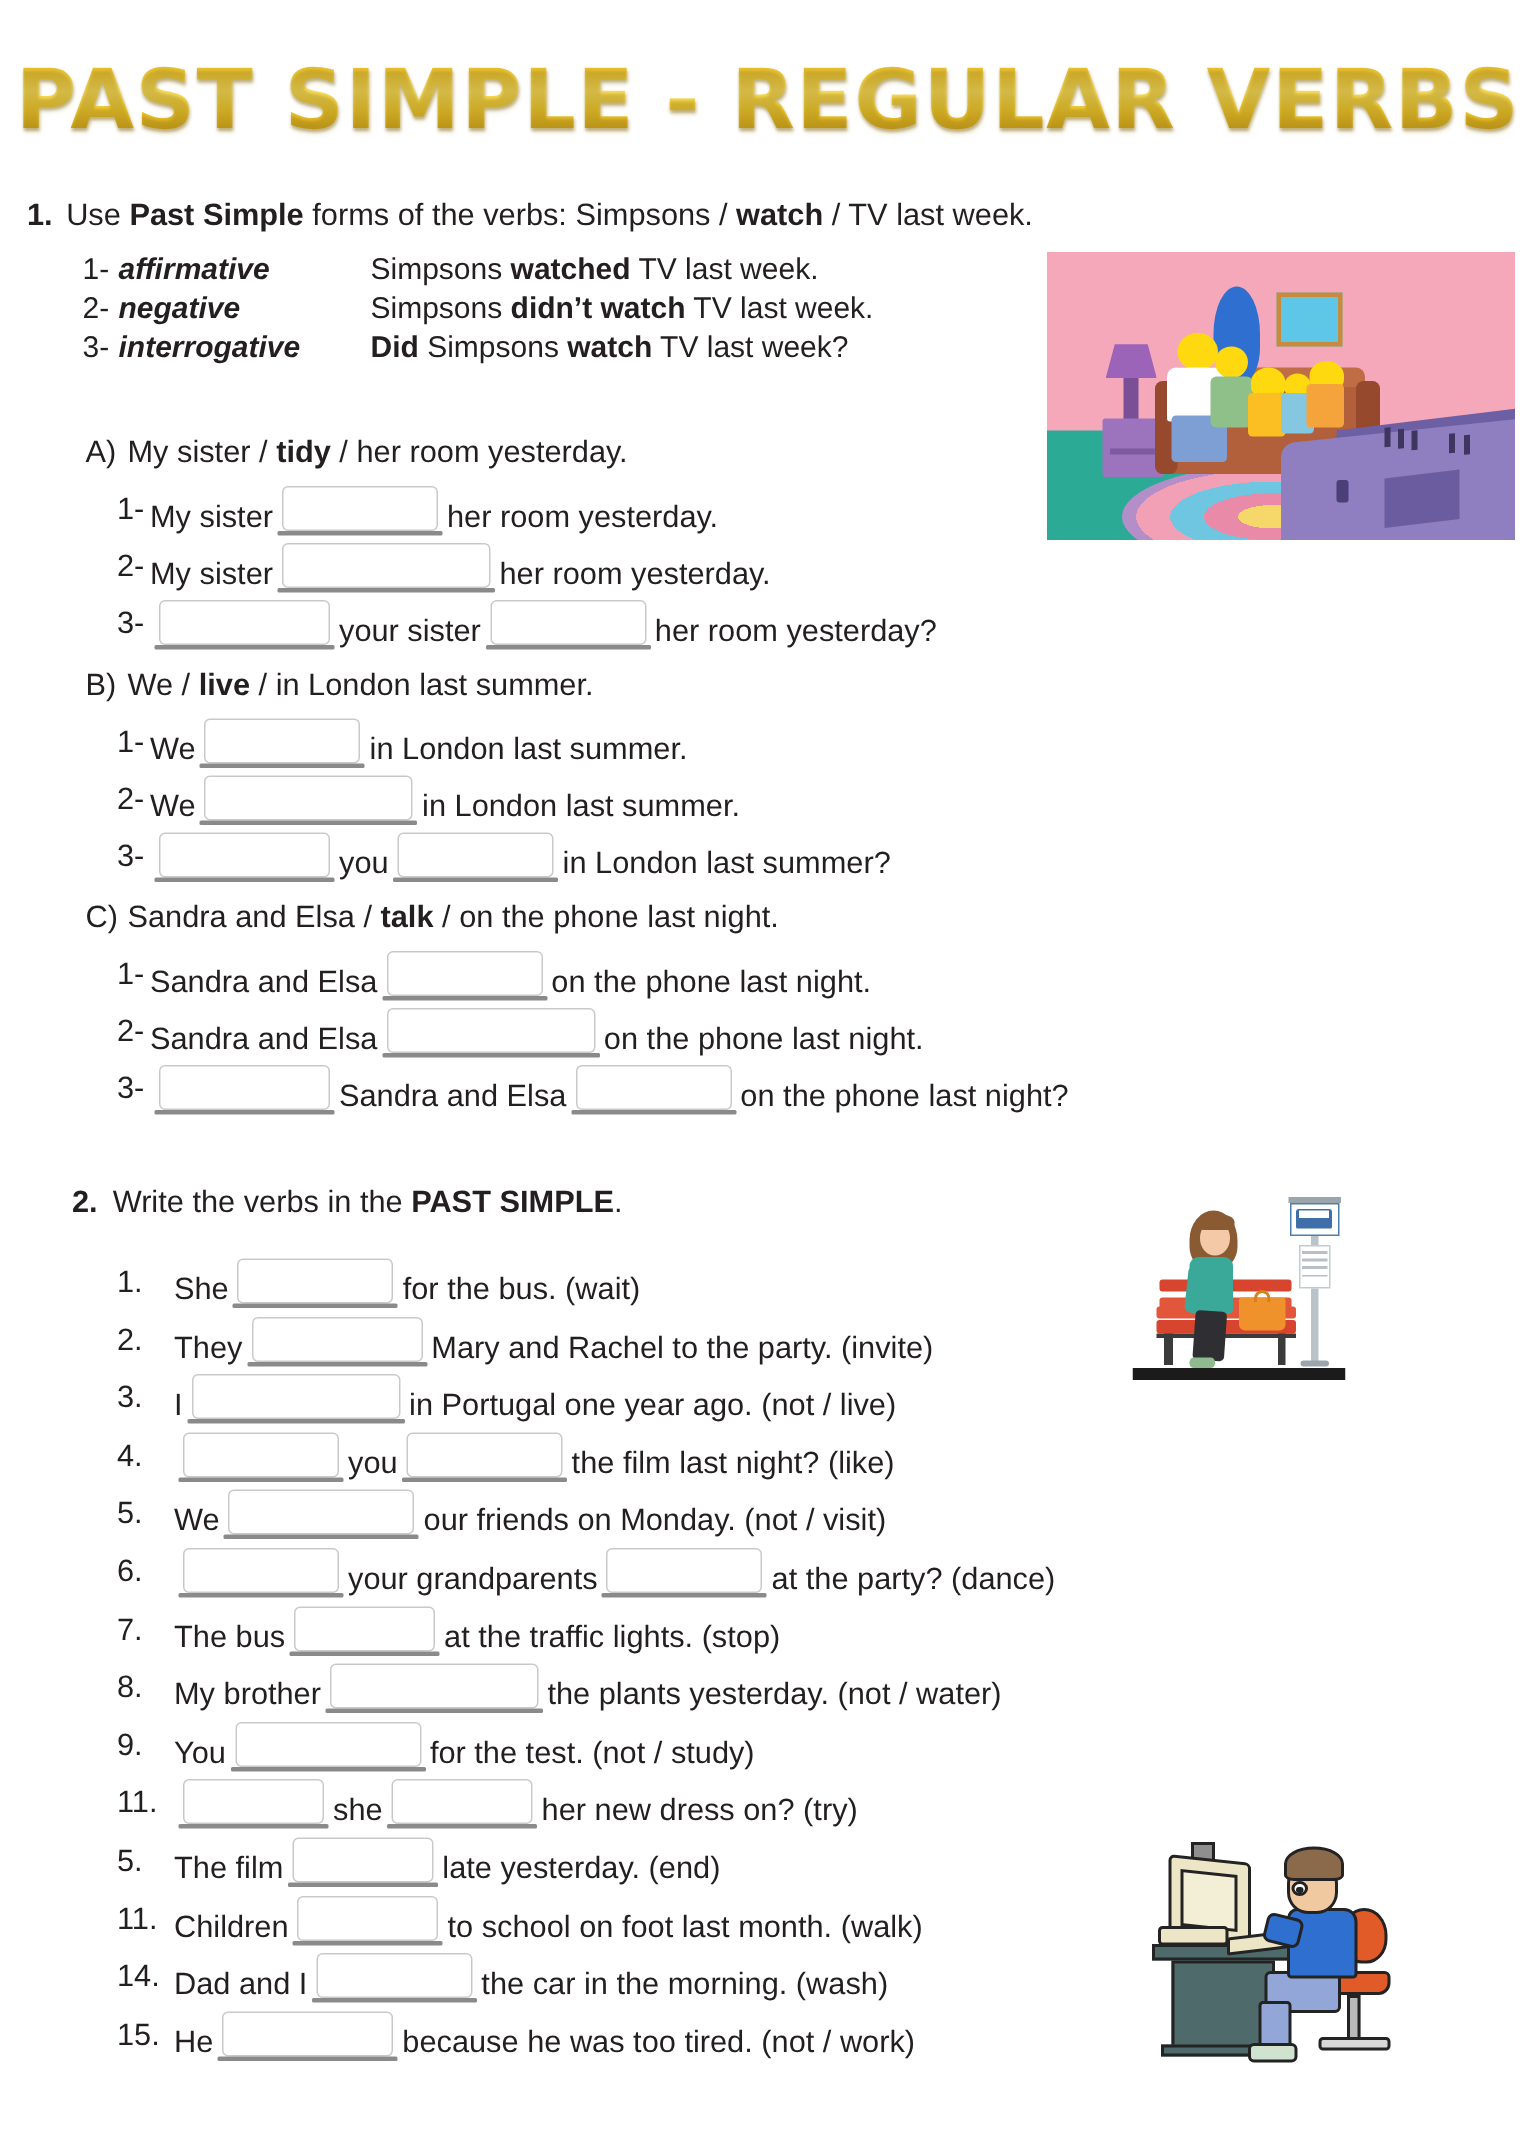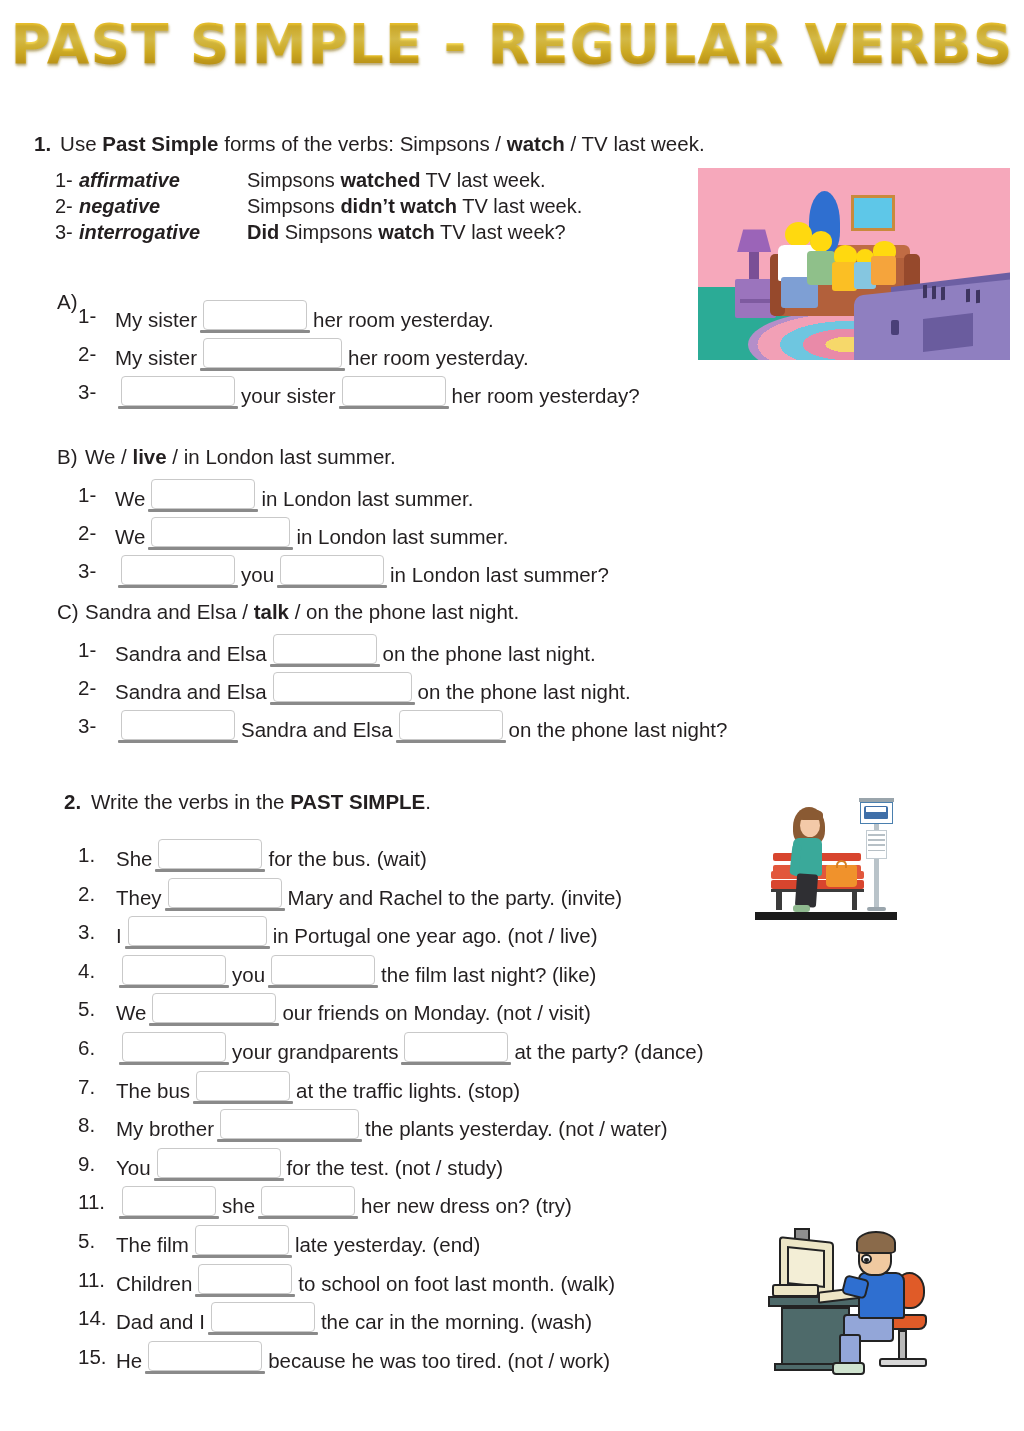--- a/index.html
+++ b/index.html
@@ -11,21 +11,21 @@
     background: #ffffff;
     font-family: "Liberation Sans", sans-serif;
     color: #231f20;
     position: relative;
     overflow: hidden;
   }
 
   
   .title-wrap {
     text-align: center;
-    padding-top: 12px;
+    padding-top: 34px;
     height: 92px;
   }
   .title {
     display: inline-block;
     font-family: "DejaVu Sans", sans-serif;
     font-size: 55px;
     font-weight: bold;
     letter-spacing: 1px;
     background: linear-gradient(to bottom,
         #c89b16 0%,
@@ -40,21 +40,20 @@
     -webkit-text-fill-color: transparent;
     text-shadow: 0 2px 2px rgba(120,95,10,0.28);
     filter: drop-shadow(1px 2px 1px rgba(150,120,20,0.35));
   }
 
   
   .q-head {
     position: relative;
     font-size: 20.5px;
     line-height: 1.25;
-    margin-left: 16px;
   }
   .num {
     font-weight: bold;
   }
   b { font-weight: bold; }
   i { font-style: italic; font-weight: bold; }
 
   
   #ex1-head {
     position: absolute;
@@ -97,21 +96,21 @@
     position: relative;
     padding-left: 78px;
     height: 38px;
     line-height: 38px;
   }
   .sub-line .sn {
     position: absolute;
     left: 78px;
     top: 0;
   }
-  .sub-line .sn-txt { margin-left: 37px; }
+  .sub-line .sn-txt { margin-left: 22px; }
 
   
   .blank {
     display: inline-block;
     position: relative;
     vertical-align: baseline;
     height: 30px;
     margin: 0 3px;
     top: 6px;
   }
@@ -343,20 +342,21 @@
     <td class="lbl-n">3-</td>
     <td class="lbl"><i>interrogative</i></td>
     <td><b>Did</b><span> Simpsons </span><b>watch</b><span> TV last week?</span></td>
   </tr>
 </tbody>
   </table>
 
 <div class="letter-block" style="top:290px;">
   <div class="letter-line">
     <span class="ltr">A)</span>
+    <span class="ltr-txt"><span>My sister / </span><b>tidy</b><span> / her room yesterday.</span></span>
   </div>
   <div class="sub-line">
     <span class="sn">1-</span>
     <span class="sn-txt">My sister</span><span class="blank w110"><span class="box"></span><span class="rule"></span></span><span>her room yesterday.</span>
   </div>
   <div class="sub-line">
     <span class="sn">2-</span>
     <span class="sn-txt">My sister</span><span class="blank w145"><span class="box"></span><span class="rule"></span></span><span>her room yesterday.</span>
   </div>
   <div class="sub-line">

